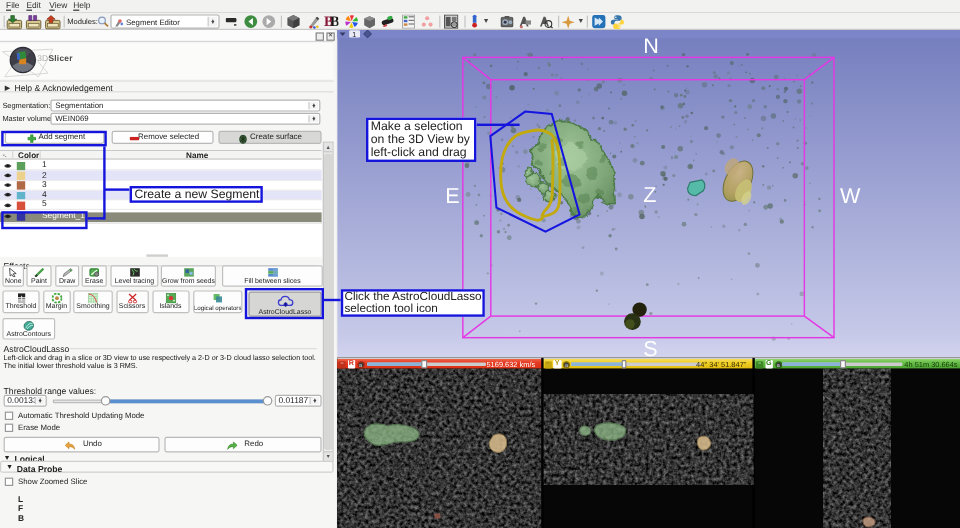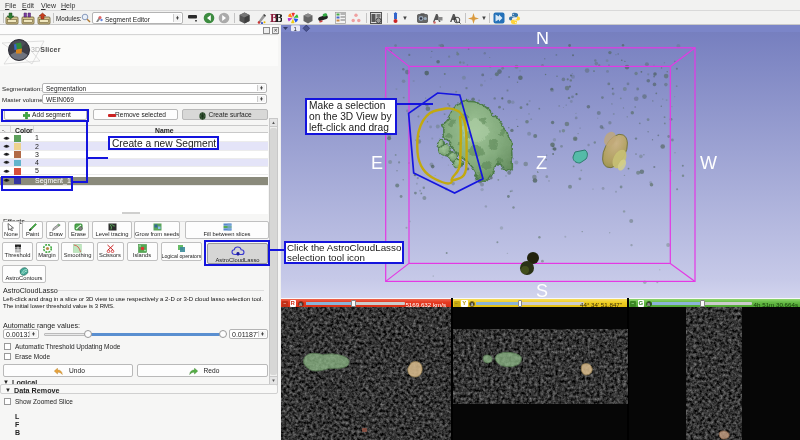--- a/index.html
+++ b/index.html
@@ -204,20 +204,24 @@
     <path d="M10 18 A 10.5 10.5 0 0 0 28 18 L19 13 Z" fill="#787c88" opacity="0.85"></path>
     <path d="M12 6 A 10.5 10.5 0 0 1 26 6 L19 13 Z" fill="#585864" opacity="0.6"></path>
     <path d="M15 6.5 L21 5.5 L22 11.5 L16 12.5Z" fill="#2f8a3a"></path>
     <path d="M16 12.5 L22 11.5 L21.5 16.5 L16 16.5Z" fill="#d8841e"></path>
     <path d="M14 7.5 L16.2 7 L16.8 12.6 L14.5 13Z" fill="#3a66c8"></path>
     <circle cx="19" cy="13" r="10.5" fill="none" stroke="#2e2e36" stroke-width="1"></circle>
   </svg>
   <span class="lbl" style="left:31px;top:10px;font-size:7px;color:#b0b0b0;letter-spacing:0.2px">3D<b style="color:#4a4a4a">Slicer</b></span>
 </div>
 
+<div class="abs" style="left:0;top:42px;width:278px;height:10px;background:#f6f6f5;border-top:1px solid #dcdcdc;border-bottom:1px solid #dcdcdc">
+  <span class="lbl" style="left:4px;top:1px;font-size:6px;color:#333">▶</span>
+  <span class="lbl" style="left:12px;top:1px;font-size:7.2px;color:#222">Help &amp; Acknowledgement</span>
+</div>
 
 <div class="abs" style="left:269px;top:93px;width:9px;height:267px;background:#f0f0ef;border:1px solid #c8c8c8">
   <div class="abs" style="left:0;top:0;width:7px;height:8px;background:#e4e4e4;border-bottom:1px solid #c8c8c8;font-size:4.5px;text-align:center;line-height:8px;color:#555">▲</div>
   <div class="abs" style="left:0;top:9px;width:7px;height:247px;background:#d7d7d6;border-radius:2px"></div>
   <div class="abs" style="left:0;top:257px;width:7px;height:8px;background:#e4e4e4;border-top:1px solid #c8c8c8;font-size:4.5px;text-align:center;line-height:8px;color:#555">▼</div>
 </div>
 
 <span class="lbl" style="left:2px;top:60px;font-size:6.2px">Segmentation:</span>
 <div class="combo" style="left:42px;top:58px;width:225px;height:10px">
       <span style="position:absolute;left:3px;top:1px">Segmentation</span>
@@ -378,21 +382,21 @@
       </svg><div style="margin-top:-1px">AstroCloudLasso</div></div>
 
 <div class="effbtn" style="left:2px;top:240px;width:44px;height:18px"><svg width="10" height="9" viewBox="0 0 10 9" style="margin-top:1px">
         <ellipse cx="5" cy="4.5" rx="4" ry="3.6" transform="rotate(-25 5 4.5)" fill="#4a9" stroke="#265" stroke-width="0.6"></ellipse>
         <path d="M2.5 6.5 Q5 1.5 8 2.5 M3.5 7.2 Q6 3.5 8.5 4" stroke="#dfe" stroke-width="0.6" fill="none"></path>
       </svg><div style="margin-top:-2px">AstroContours</div></div>
 
 <span class="lbl" style="left:3px;top:261px;font-size:7.2px">AstroCloudLasso</span>
 <div class="abs" style="left:58px;top:265px;width:206px;height:1px;background:#ddd"></div>
 <div class="lbl" style="left:3px;top:271px;width:264px;font-size:6px;line-height:7px;color:#111;white-space:normal">Left-click and drag in a slice or 3D view to use respectively a 2-D or 3-D cloud lasso selection tool. The initial lower threshold value is 3 RMS.</div>
-<span class="lbl" style="left:3px;top:296px;font-size:7.2px">Automatic range values:</span>
+<span class="lbl" style="left:3px;top:296px;font-size:7.2px">Threshold range values:</span>
 
 <div class="combo" style="left:3px;top:304px;width:36px;height:10px">
       <span style="position:absolute;left:2px;top:1px;font-size:7px">0.001337</span>
       <div class="spin">
         <span>▲</span>
         <span>▼</span>
       </div>
     </div>
 <div class="combo" style="left:229px;top:304px;width:39px;height:10px">
       <span style="position:absolute;left:2px;top:1px;font-size:7px">0.011877</span>
@@ -416,32 +420,32 @@
       </svg><span style="margin-left:18px">Undo</span></div>
 <div class="btn" style="left:137px;top:339px;width:131px;height:13px;line-height:12px"><svg style="position:absolute;left:51px;top:3px" width="9" height="7" viewBox="0 0 9 7">
         <path d="M5.5 0.2 L5.5 2 C2.5 2 1 3.5 0.7 6.5 C2 4.8 3.2 4.2 5.5 4.2 L5.5 6 L8.7 3.1Z" fill="#55b045" stroke="#2d7a22" stroke-width="0.4"></path>
       </svg><span style="margin-left:18px">Redo</span></div>
 
 <span class="lbl" style="left:3px;top:354px;font-size:6px">▼</span>
 <span class="lbl" style="left:12px;top:353px;font-size:7.2px;font-weight:bold">Logical</span>
 
 <div class="abs" style="left:0;top:359px;width:278px;height:10px;background:#f8f8f7;border:1px solid #d0d0d0;border-radius:2px">
   <span class="lbl" style="left:4px;top:1.5px;font-size:6px">▼</span>
-  <span class="lbl" style="left:13px;top:1px;font-size:7.2px;font-weight:bold">Data Remove</span>
+  <span class="lbl" style="left:13px;top:1px;font-size:7.2px;font-weight:bold">Data Probe</span>
 </div>
 <div class="chk" style="left:4px;top:373px"></div>
 <span class="lbl" style="left:15px;top:373px">Show Zoomed Slice</span>
 <span class="lbl" style="left:15px;top:387.5px;font-size:7px;font-weight:bold">L</span>
 <span class="lbl" style="left:15px;top:395.5px;font-size:7px;font-weight:bold">F</span>
 <span class="lbl" style="left:15px;top:403.5px;font-size:7px;font-weight:bold">B</span>
 
 <div class="annot" style="left:1px;top:83.5px;width:88px;height:13px;background:transparent"></div>
 <div class="aline" style="left:85.5px;top:96.5px;width:2px;height:61px"></div>
 <div class="aline" style="left:87px;top:131.5px;width:21px;height:2px"></div>
-<div class="annot" style="left:108px;top:111px;width:111px;height:14px;font-size:10.2px;line-height:11px;padding-left:2px;white-space:nowrap">Create a new Segment</div>
+<div class="annot" style="left:108px;top:130px;width:111px;height:14px;font-size:10.2px;line-height:11px;padding-left:2px;white-space:nowrap">Create a new Segment</div>
 <div class="annot" style="left:1px;top:150.5px;width:72px;height:15px;background:transparent"></div>
 <div class="aline" style="left:73px;top:155.5px;width:14px;height:2px"></div>
 <div class="annot" style="left:204px;top:215px;width:66px;height:26px;background:transparent"></div>
 </div>
 
 <div class="aline" style="left:270px;top:248.5px;width:14px;height:2px;z-index:30"></div>
 <div class="annot" style="left:284px;top:241px;width:120px;height:23px;font-size:9.8px;line-height:10px;z-index:30;padding-left:1px;white-space:nowrap">Click the AstroCloudLasso<br>selection tool icon</div>
 <div class="annot" style="left:305px;top:98px;width:92px;height:37px;font-size:10.2px;line-height:11px;z-index:30;padding-left:2px;white-space:nowrap">Make a selection<br>on the 3D View by<br>left-click and drag</div>
 <div class="aline" style="left:397px;top:103px;width:36px;height:1.5px;z-index:29"></div>
 

